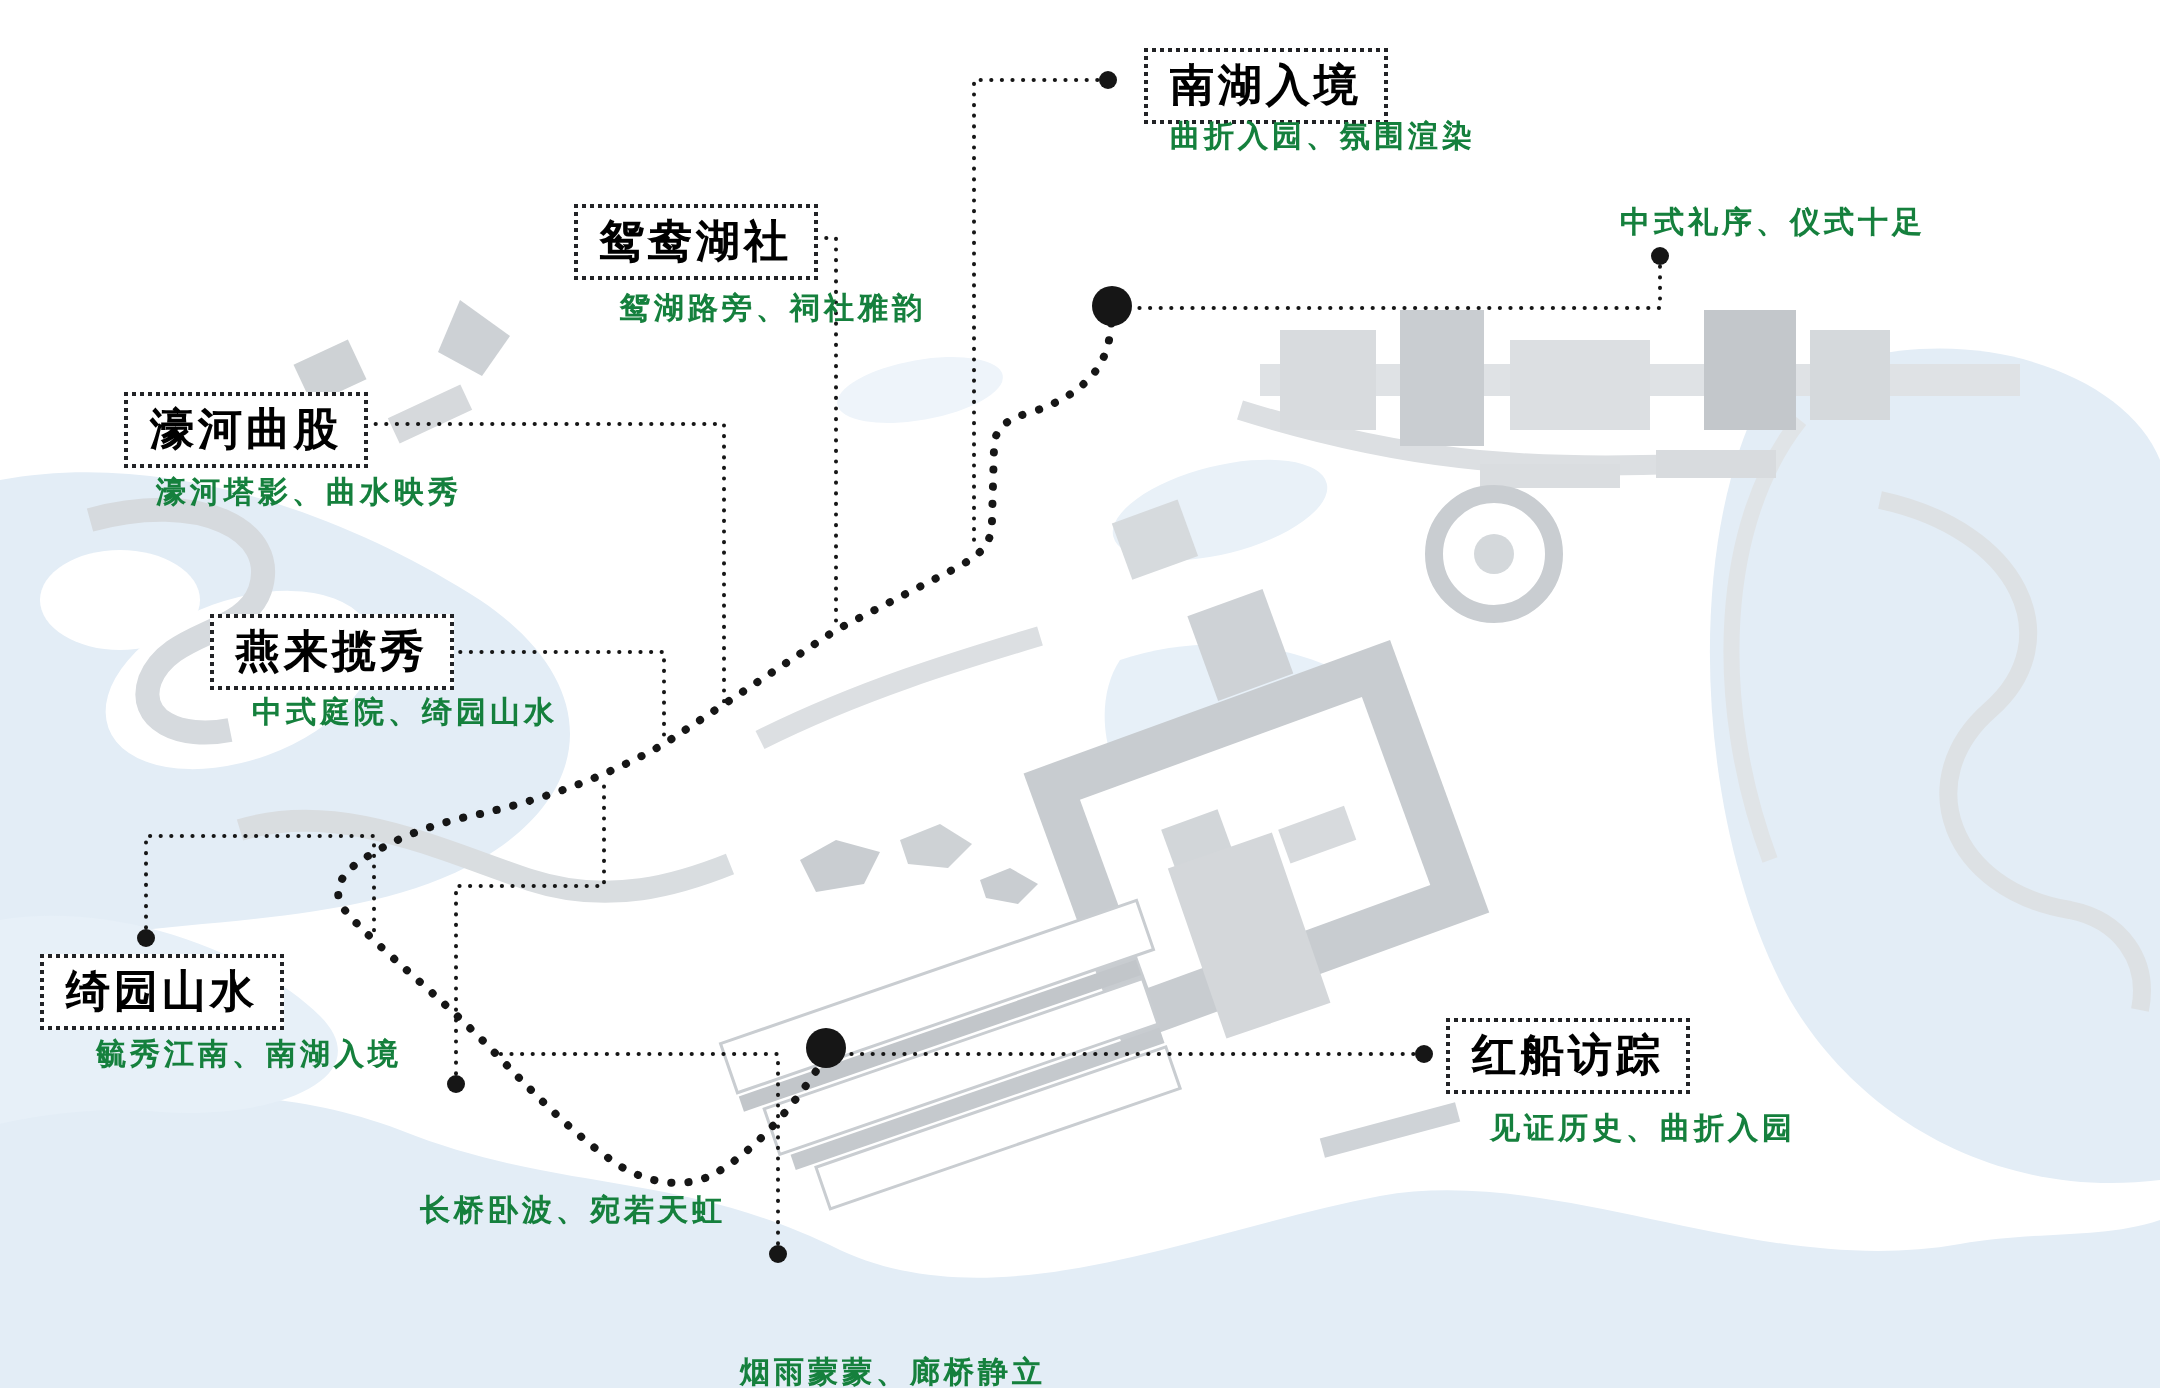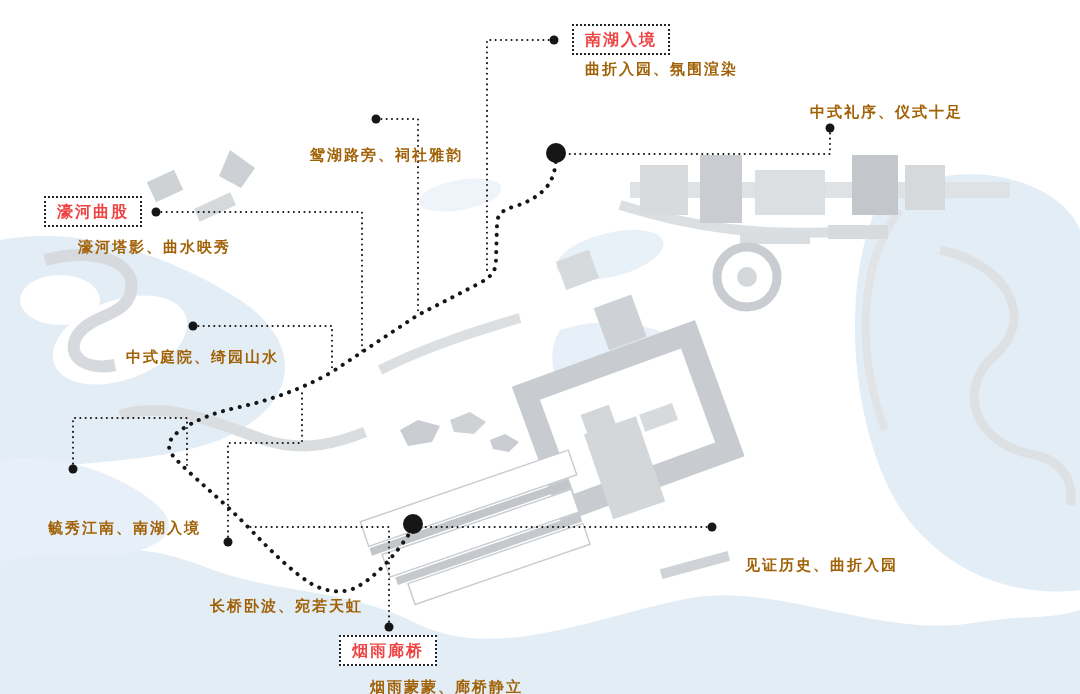--- a/index.html
+++ b/index.html
@@ -3,32 +3,32 @@
 <meta charset="utf-8">
 <style>
   html,body{margin:0;padding:0;background:#fff;}
   #stage{
     position:relative;width:1080px;height:694px;overflow:hidden;background:#ffffff;
     font-family:"Liberation Sans","DejaVu Sans",sans-serif;
   }
   #map-svg{position:absolute;left:0;top:0;width:1080px;height:694px;}
   .poi-box{
     position:absolute;background:#ffffff;border:2px dotted #222326;
-    font-weight:bold;font-size:16px;color:#ef4444;letter-spacing:2px;
+    font-weight:bold;font-size:22px;color:#000000;letter-spacing:2px;
     padding:4px 11px;white-space:nowrap;z-index:3;line-height:1.2;
   }
   .poi-sub{
-    position:absolute;color:#a16207;font-size:15px;font-weight:600;
+    position:absolute;color:#15803d;font-size:15px;font-weight:600;
     letter-spacing:2px;white-space:nowrap;z-index:3;line-height:1.2;padding-left:40px;
   }
   
   #box-nanhu{left:572px;top:24px}      #sub-nanhu{left:545px;top:60px}
   #box-hecheng{left:788px;top:67px}    #sub-hecheng{left:770px;top:103px}
   #box-yuanyang{left:287px;top:102px}  #sub-yuanyang{left:270px;top:146px}
-  #box-haohe{left:44px;top:196px}      #sub-haohe{left:38px;top:238px}
+  #box-haohe{left:62px;top:196px}      #sub-haohe{left:38px;top:238px}
   #box-yanlai{left:105px;top:307px}    #sub-yanlai{left:86px;top:348px}
   #box-qiyuan{left:20px;top:477px}     #sub-qiyuan{left:8px;top:519px}
   #box-changhong{left:176px;top:556px} #sub-changhong{left:170px;top:597px}
   #box-yanyu{left:339px;top:635px}     #sub-yanyu{left:330px;top:678px}
   #box-hongchuan{left:723px;top:509px} #sub-hongchuan{left:705px;top:556px}
 </style>
 </head>
 <body>
 
 <div id="stage">
@@ -119,29 +119,32 @@
       <circle cx="389" cy="627" r="4.5"></circle>
       <circle cx="712" cy="527" r="4.5"></circle>
     </g>
   </svg>
 
   <div class="poi-box" id="box-nanhu">南湖入境</div>
   <div class="poi-sub" id="sub-nanhu">曲折入园、氛围渲染</div>
 
   <div class="poi-sub" id="sub-hecheng">中式礼序、仪式十足</div>
 
+  <div class="poi-box" id="box-yuanyang">鸳鸯湖社</div>
   <div class="poi-sub" id="sub-yuanyang">鸳湖路旁、祠社雅韵</div>
 
   <div class="poi-box" id="box-haohe">濠河曲股</div>
   <div class="poi-sub" id="sub-haohe">濠河塔影、曲水映秀</div>
 
+  <div class="poi-box" id="box-yanlai">燕来揽秀</div>
   <div class="poi-sub" id="sub-yanlai">中式庭院、绮园山水</div>
 
+  <div class="poi-box" id="box-qiyuan">绮园山水</div>
   <div class="poi-sub" id="sub-qiyuan">毓秀江南、南湖入境</div>
 
   <div class="poi-sub" id="sub-changhong">长桥卧波、宛若天虹</div>
 
-  <div class="poi-box" id="box-yanyu">烟雨廊桥</div>
   <div class="poi-sub" id="sub-yanyu">烟雨蒙蒙、廊桥静立</div>
 
+  <div class="poi-box" id="box-hongchuan">红船访踪</div>
   <div class="poi-sub" id="sub-hongchuan">见证历史、曲折入园</div>
 
 </div>
 
 </body></html>

